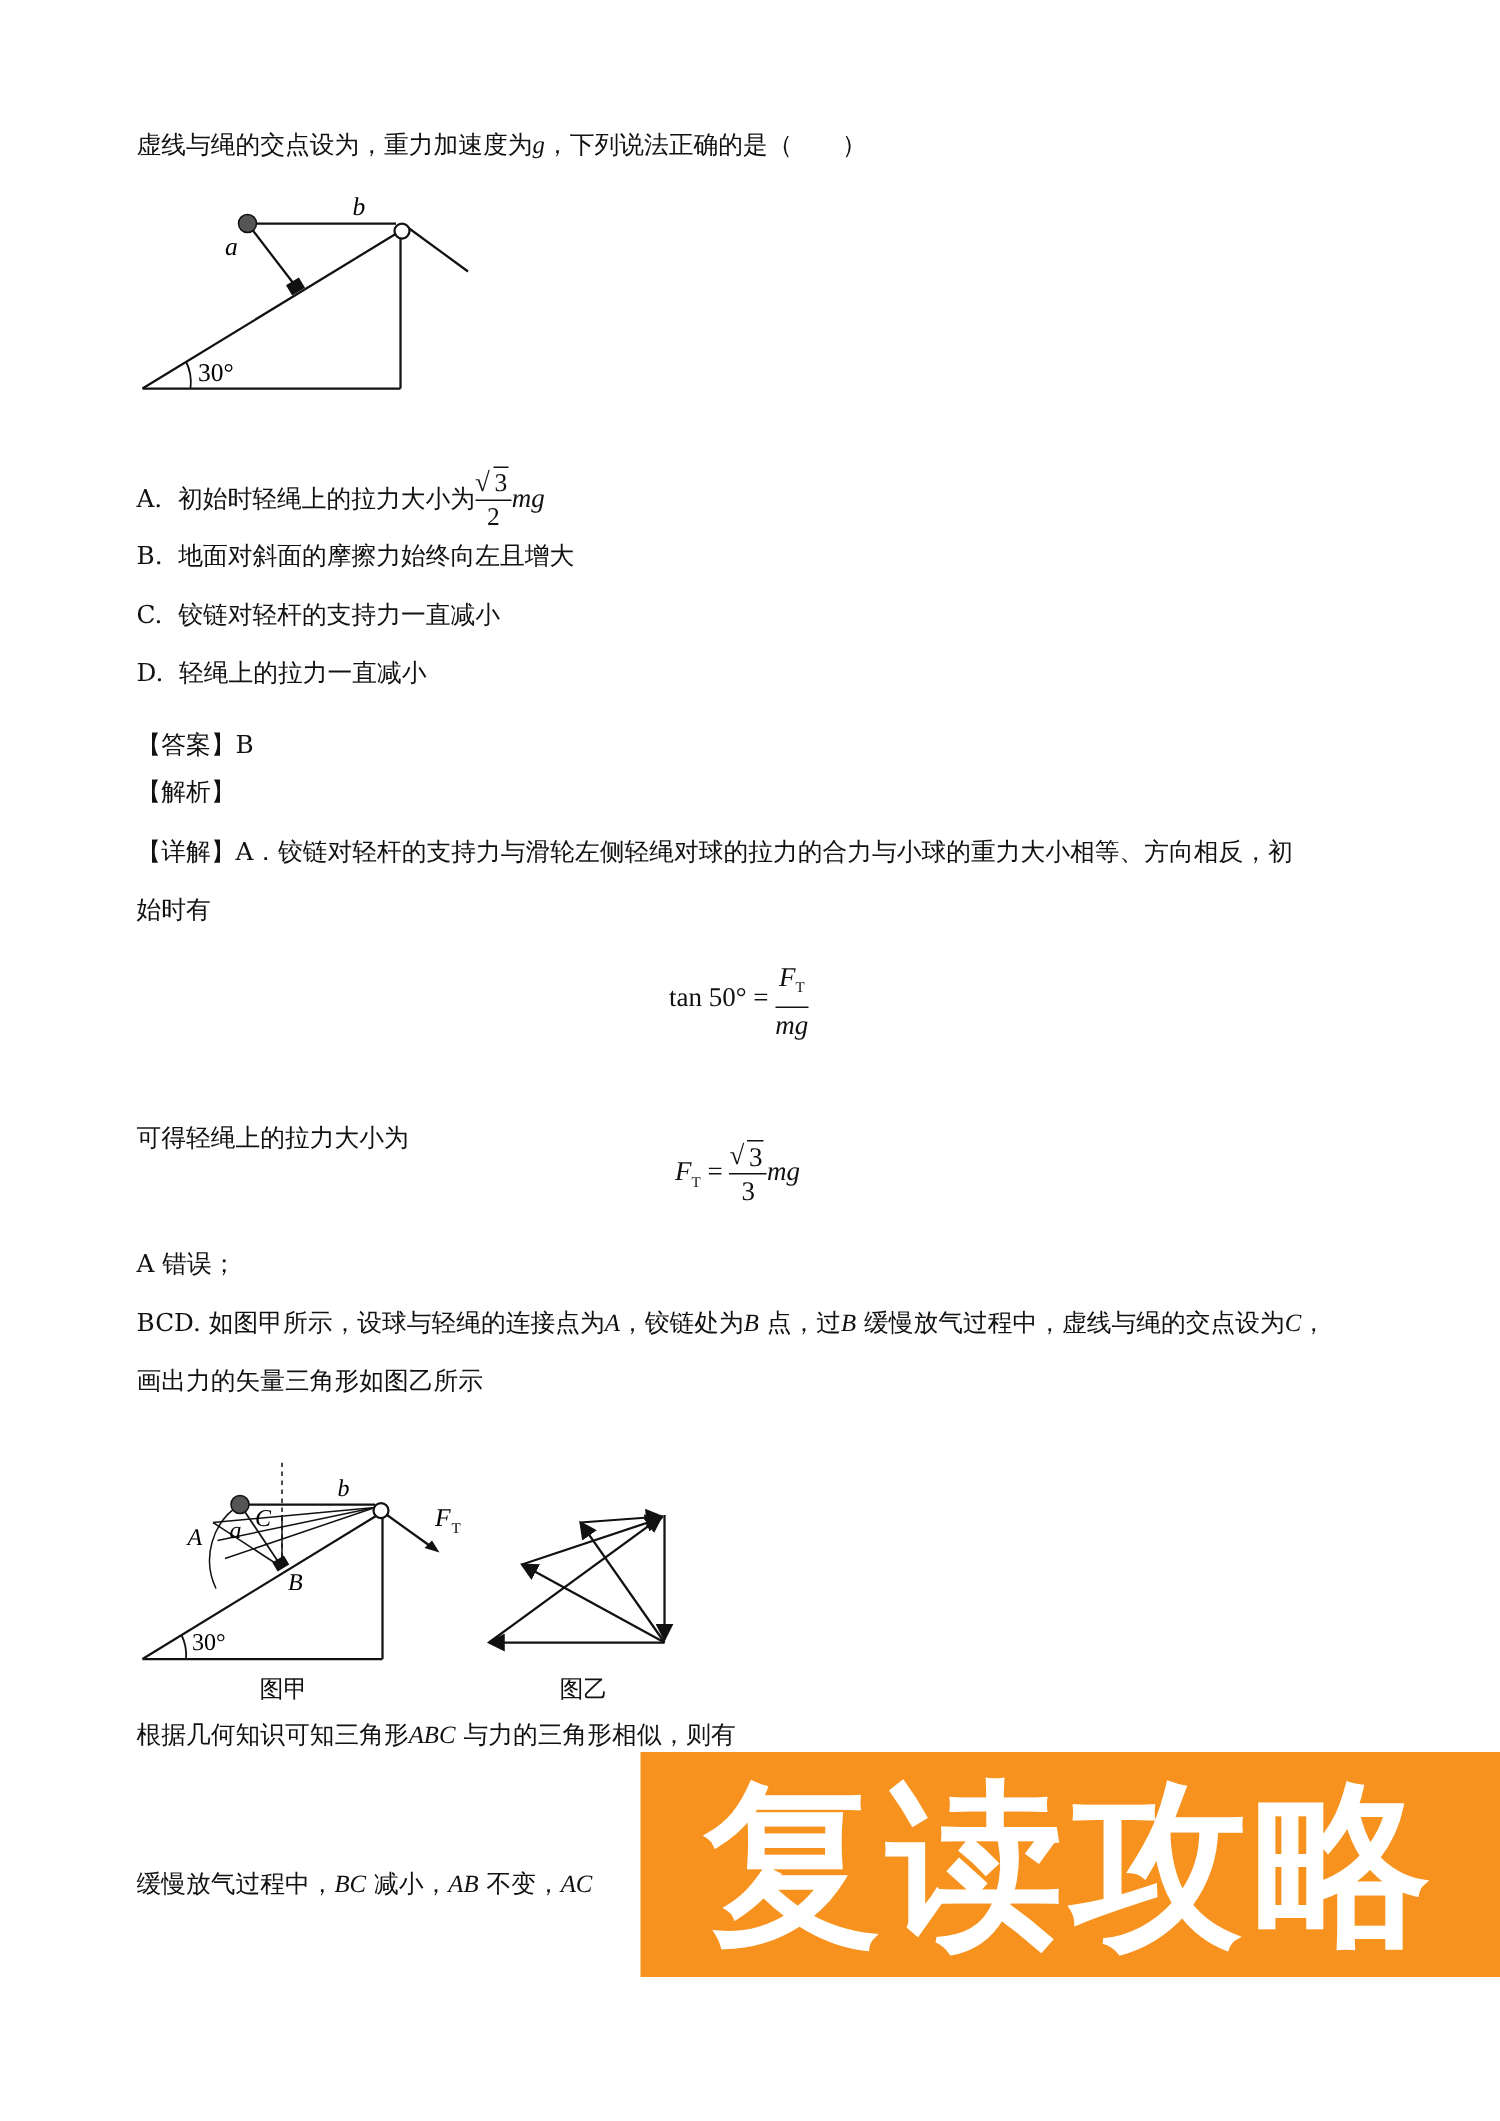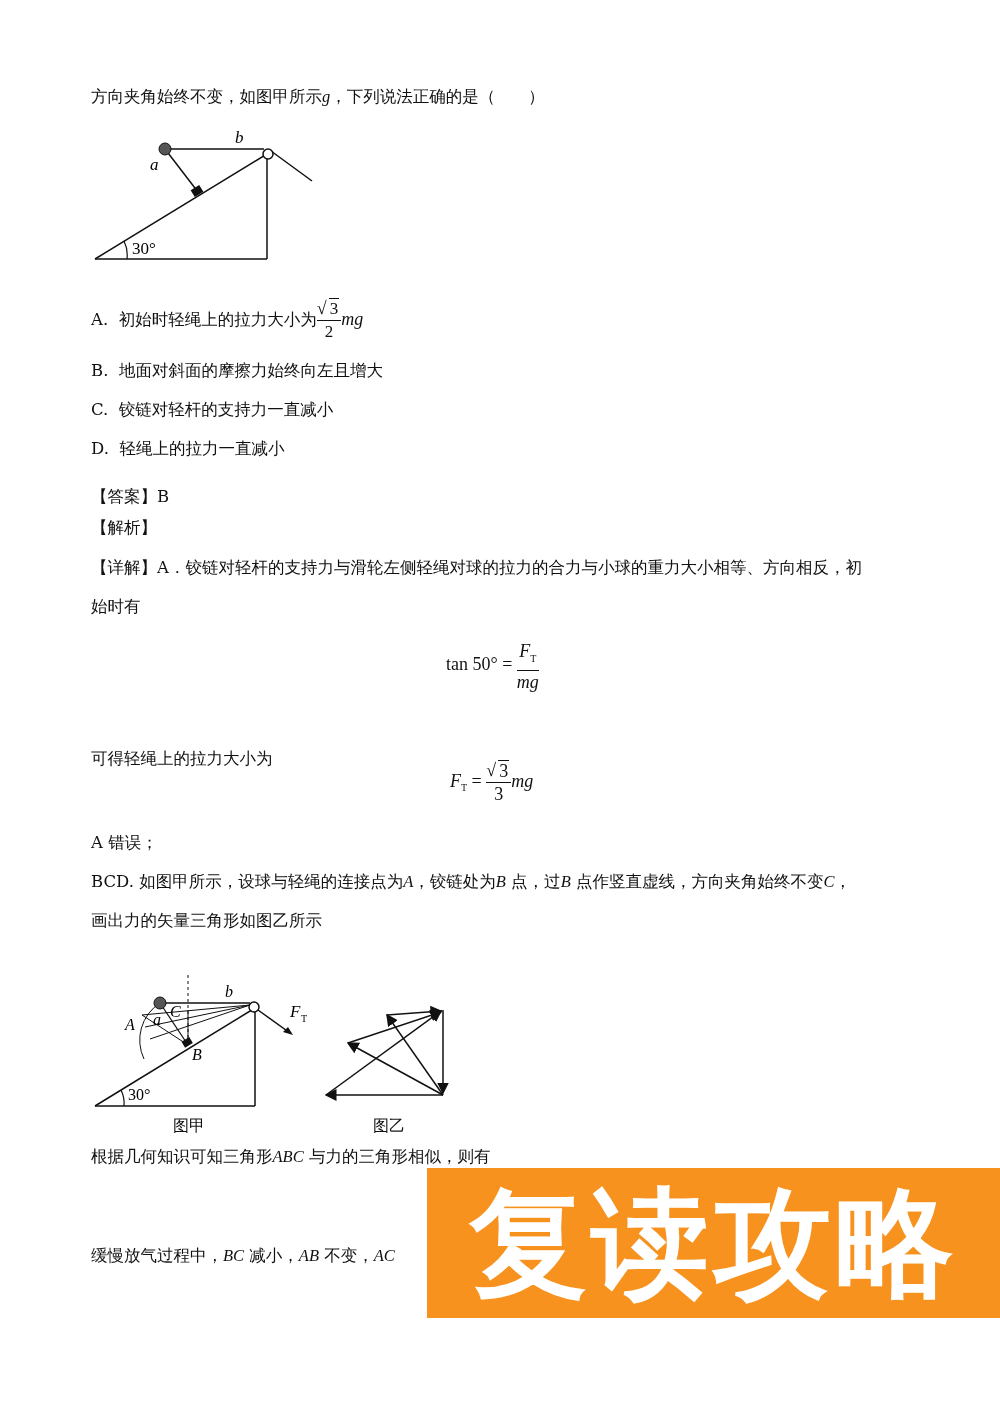--- a/index.html
+++ b/index.html
@@ -19,40 +19,40 @@
   .banner { position: absolute; left: 427px; top: 1168px; width: 573px; height: 150px;
             background: #f7921e; display: flex; align-items: center; justify-content: center; }
   .banner span { color: #fff; font-family: "DejaVu Sans", sans-serif; font-weight: bold;
                  font-size: 118px; letter-spacing: 4px; line-height: 1; }
   .caption { position: absolute; font-family: "DejaVu Sans", sans-serif; font-size: 16px; }
 </style>
 </head>
 <body>
 
 <div class="line" style="top:86px;">
-  <span>方向夹角始终不变，如图甲所示</span><span class="it">g</span><span>，下列说法正确的是（　　）</span>
+  <span>虚线与绳的交点设为，重力加速度为</span><span class="it">g</span><span>，下列说法正确的是（　　）</span>
 </div>
 
 <svg style="left:90px;top:125px;" width="230" height="140" viewBox="0 0 230 140">
   <line x1="5" y1="134" x2="177" y2="134" stroke="#111" stroke-width="1.5"></line>
   <line x1="177" y1="134" x2="177" y2="29" stroke="#111" stroke-width="1.5"></line>
   <line x1="5" y1="134" x2="177" y2="29" stroke="#111" stroke-width="1.5"></line>
   <line x1="75" y1="24" x2="174" y2="24" stroke="#111" stroke-width="1.5"></line>
   <line x1="181" y1="26" x2="222" y2="56" stroke="#111" stroke-width="1.5"></line>
   <line x1="75" y1="24" x2="108" y2="67" stroke="#111" stroke-width="1.5"></line>
   <rect x="102" y="62" width="10" height="8" fill="#111" transform="rotate(-31 107 66)"></rect>
   <circle cx="75" cy="24" r="6" fill="#555" stroke="#111"></circle>
   <circle cx="178" cy="29" r="5" fill="#fff" stroke="#111" stroke-width="1.5"></circle>
   <path d="M 37 134 A 32 32 0 0 0 34 116" fill="none" stroke="#111" stroke-width="1.2"></path>
   <text x="60" y="45" font-family="Liberation Serif, serif" font-style="italic" font-size="17">a</text>
   <text x="145" y="18" font-family="Liberation Serif, serif" font-style="italic" font-size="17">b</text>
   <text x="42" y="129" font-family="Liberation Serif, serif" font-size="17">30°</text>
 </svg>
 
-<div class="line" style="top:298px;line-height:28px;">
+<div class="line" style="top:311px;line-height:28px;">
   <span>A.</span>&nbsp;
   <span>初始时轻绳上的拉力大小为</span><span class="frac" style="font-family:'Liberation Serif',serif;font-size:17px;"><span class="num"><span class="sqrt"><span class="rad">3</span></span></span><span class="den">2</span></span><span class="it" style="font-size:18px;">mg</span>
 </div>
 <div class="line" style="top:360px;">
   <span>B.</span>&nbsp;
   <span>地面对斜面的摩擦力始终向左且增大</span>
 </div>
 <div class="line" style="top:399px;">
   <span>C.</span>&nbsp;
   <span>铰链对轻杆的支持力一直减小</span>
@@ -88,21 +88,21 @@
 <div class="center" style="left:450px;top:760px;">
   <span class="it">F</span><sub class="t">T</sub>
   <span>=</span>
   <span class="frac"><span class="num"><span class="sqrt"><span class="rad">3</span></span></span><span class="den">3</span></span><span class="it">mg</span>
 </div>
 
 <div class="line" style="top:832px;">
   <span>A 错误；</span>
 </div>
 <div class="line" style="top:871px;">
-  <span>BCD. 如图甲所示，设球与轻绳的连接点为</span><span class="it">A</span><span>，铰链处为</span><span class="it">B</span><span> 点，过</span><span class="it">B</span><span> 点作竖直虚线，方向夹角始终不变</span><span class="it">C</span><span>，</span>
+  <span>BCD. 如图甲所示，设球与轻绳的连接点为</span><span class="it">A</span><span>，铰链处为</span><span class="it">B</span><span> 点，过</span><span class="it">B</span><span> 缓慢放气过程中，虚线与绳的交点设为</span><span class="it">C</span><span>，</span>
 </div>
 <div class="line" style="top:910px;">
   <span>画出力的矢量三角形如图乙所示</span>
 </div>
 
 <svg style="left:90px;top:975px;" width="230" height="140" viewBox="0 0 230 140">
   <line x1="5" y1="131" x2="165" y2="131" stroke="#111" stroke-width="1.5"></line>
   <line x1="165" y1="131" x2="165" y2="33" stroke="#111" stroke-width="1.5"></line>
   <line x1="5" y1="131" x2="165" y2="33" stroke="#111" stroke-width="1.5"></line>
   <line x1="70" y1="28" x2="160" y2="28" stroke="#111" stroke-width="1.5"></line>

